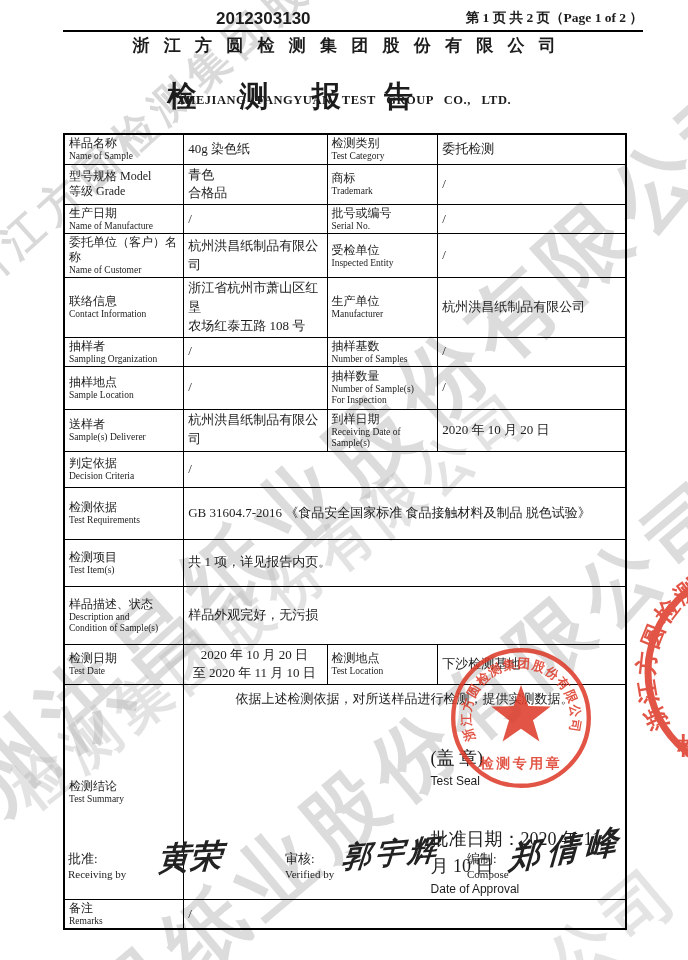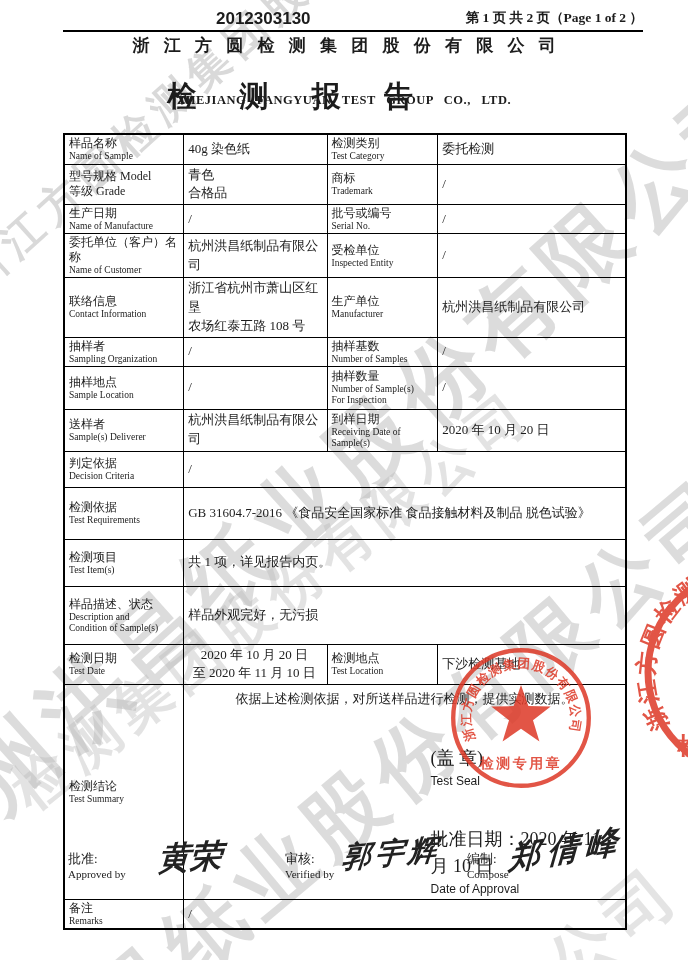--- a/index.html
+++ b/index.html
@@ -320,21 +320,21 @@
         <path id="arcEdge" d="M49,183 A96,96 0 1 1 211,183" fill="none"></path>
       </defs>
     <text font-size="23" letter-spacing="3" fill="#dd3826" font-weight="bold">
       <textPath href="#arcEdge">浙江方圆检测集团股份有限公司</textPath>
     </text>
     <text x="130" y="212" text-anchor="middle" font-size="24" letter-spacing="5" fill="#dd3826" font-weight="bold">检测专用章</text>
   </svg>
 
   <div class="sig-group" style="left:68px;top:850px;">
     <div class="cn">批准:</div>
-    <div class="en">Approved by</div>
+    <div class="en">Receiving by</div>
   </div>
   <div class="signature sig1">黄荣</div>
 
   <div class="sig-group" style="left:285px;top:850px;">
     <div class="cn">审核:</div>
     <div class="en">Verified by</div>
   </div>
   <div class="signature sig2">郭宇辉</div>
 
   <div class="sig-group" style="left:467px;top:850px;">

